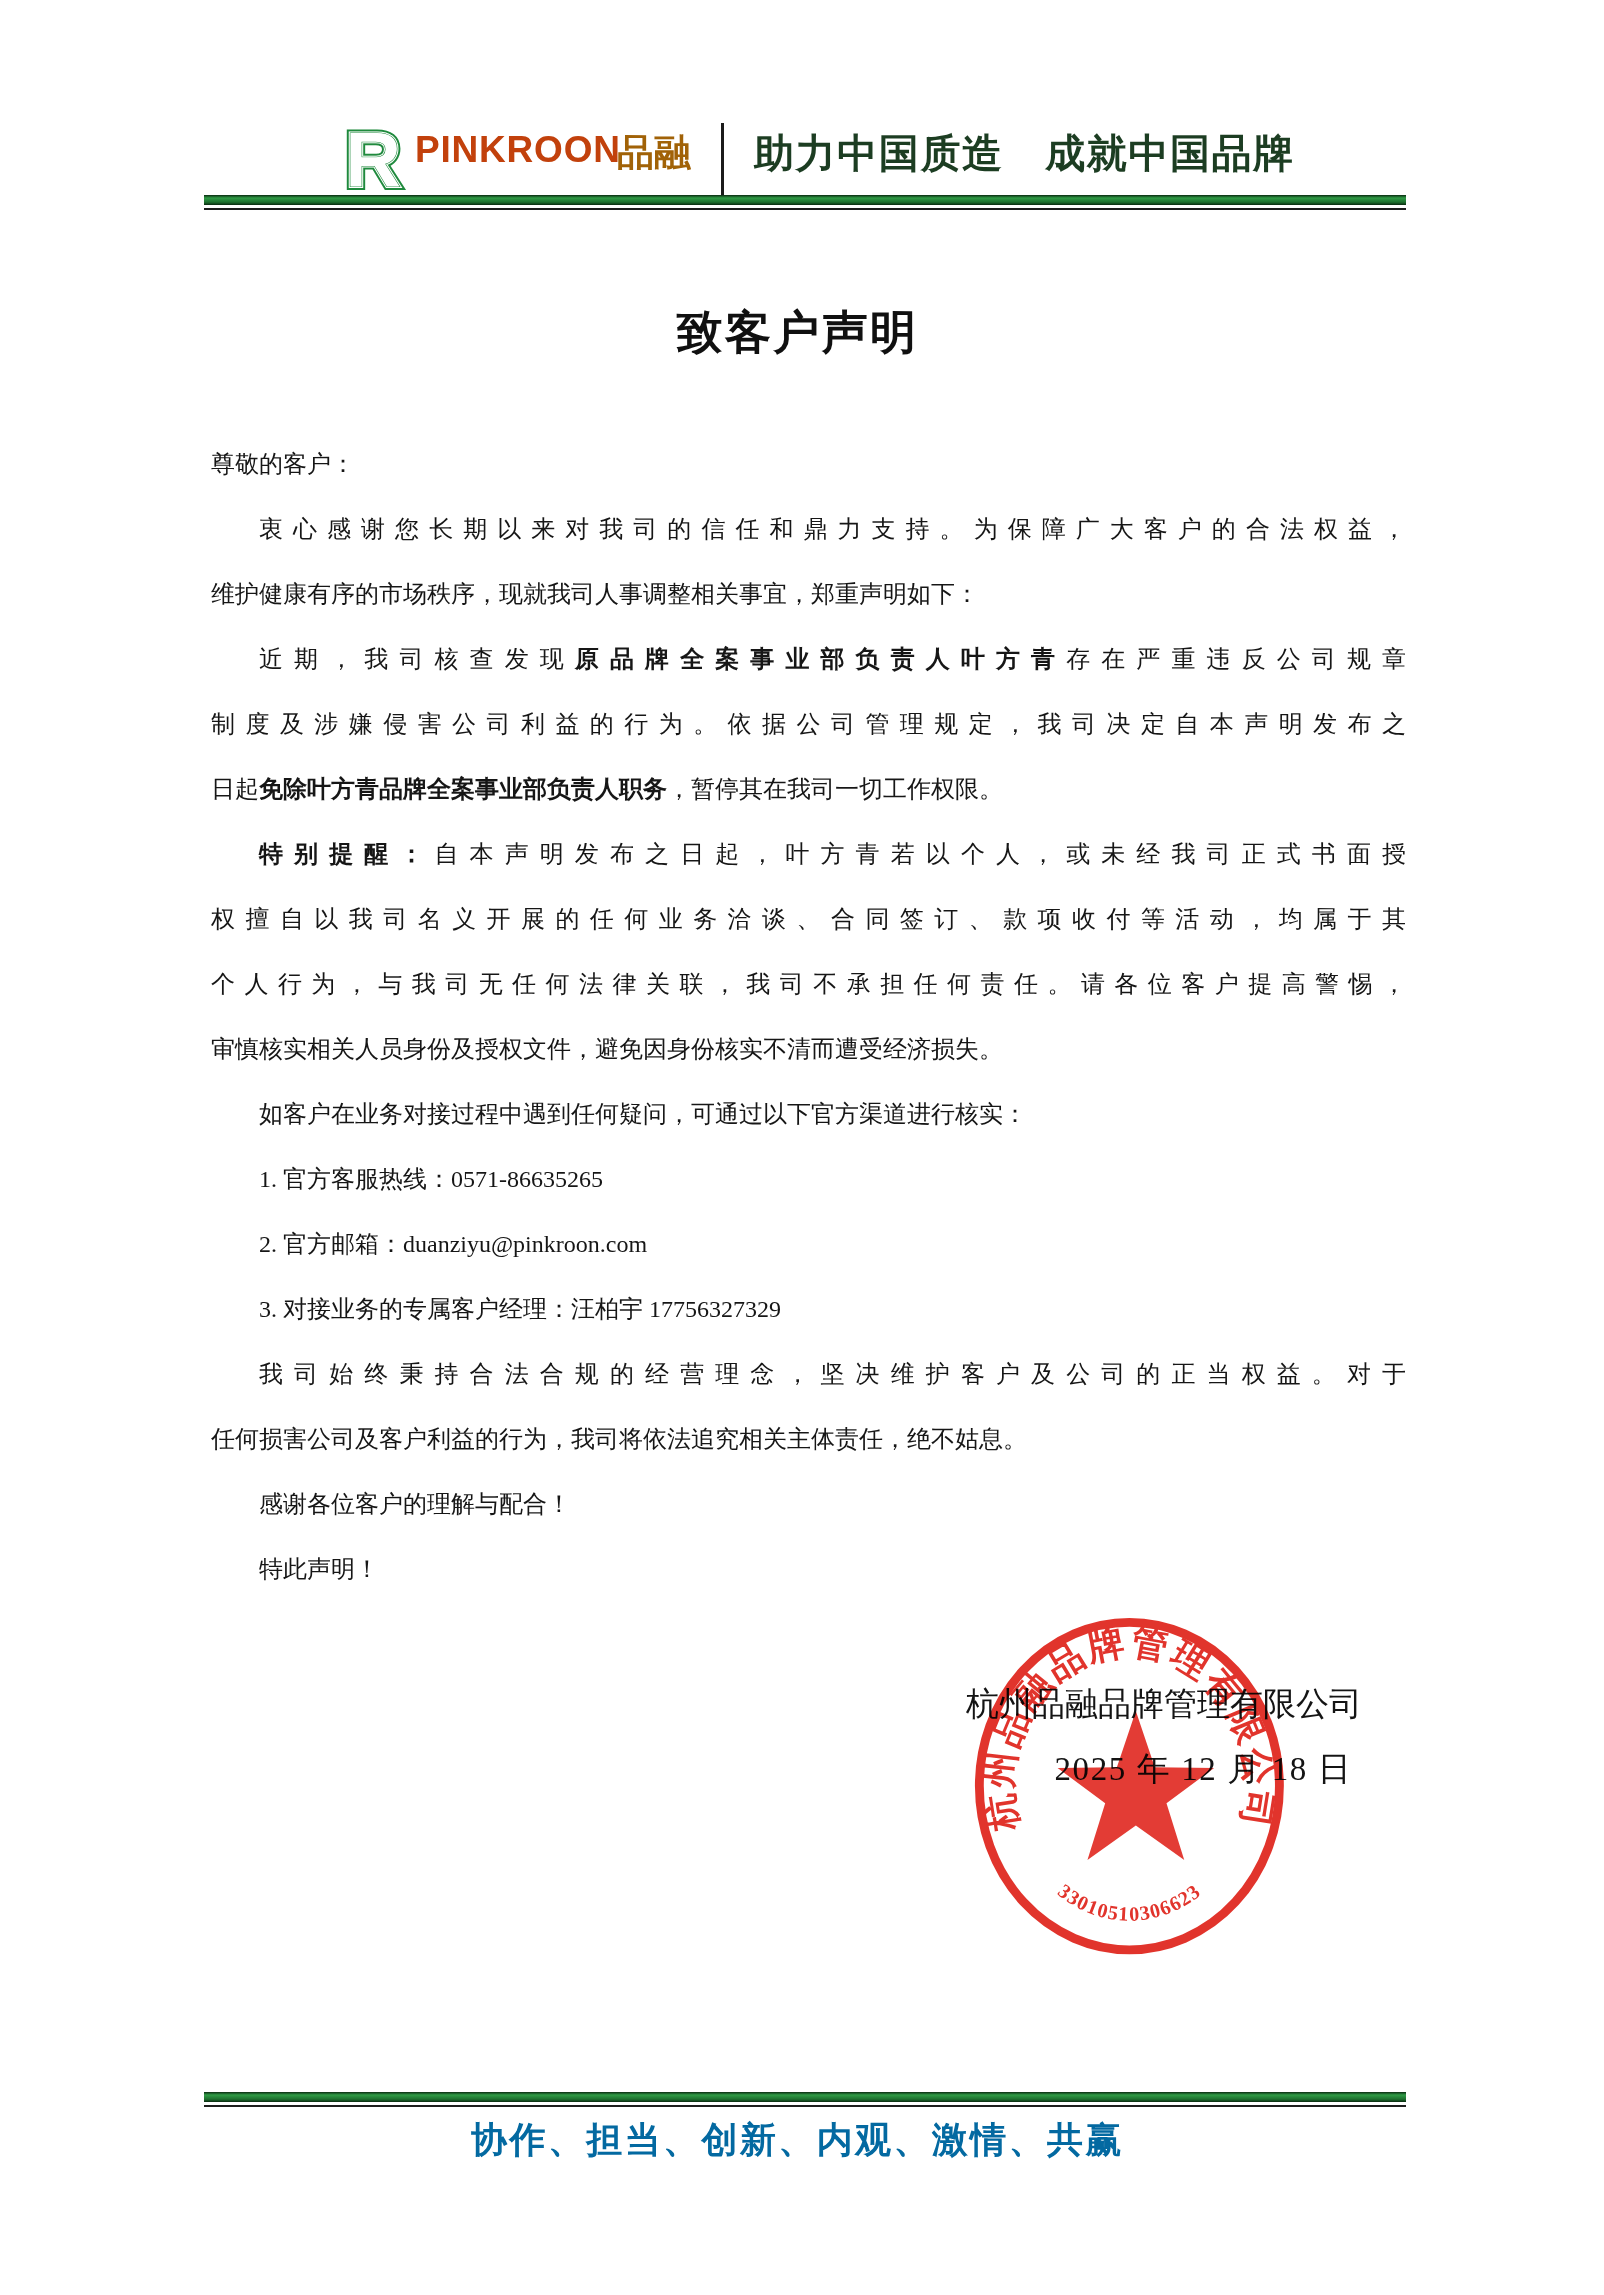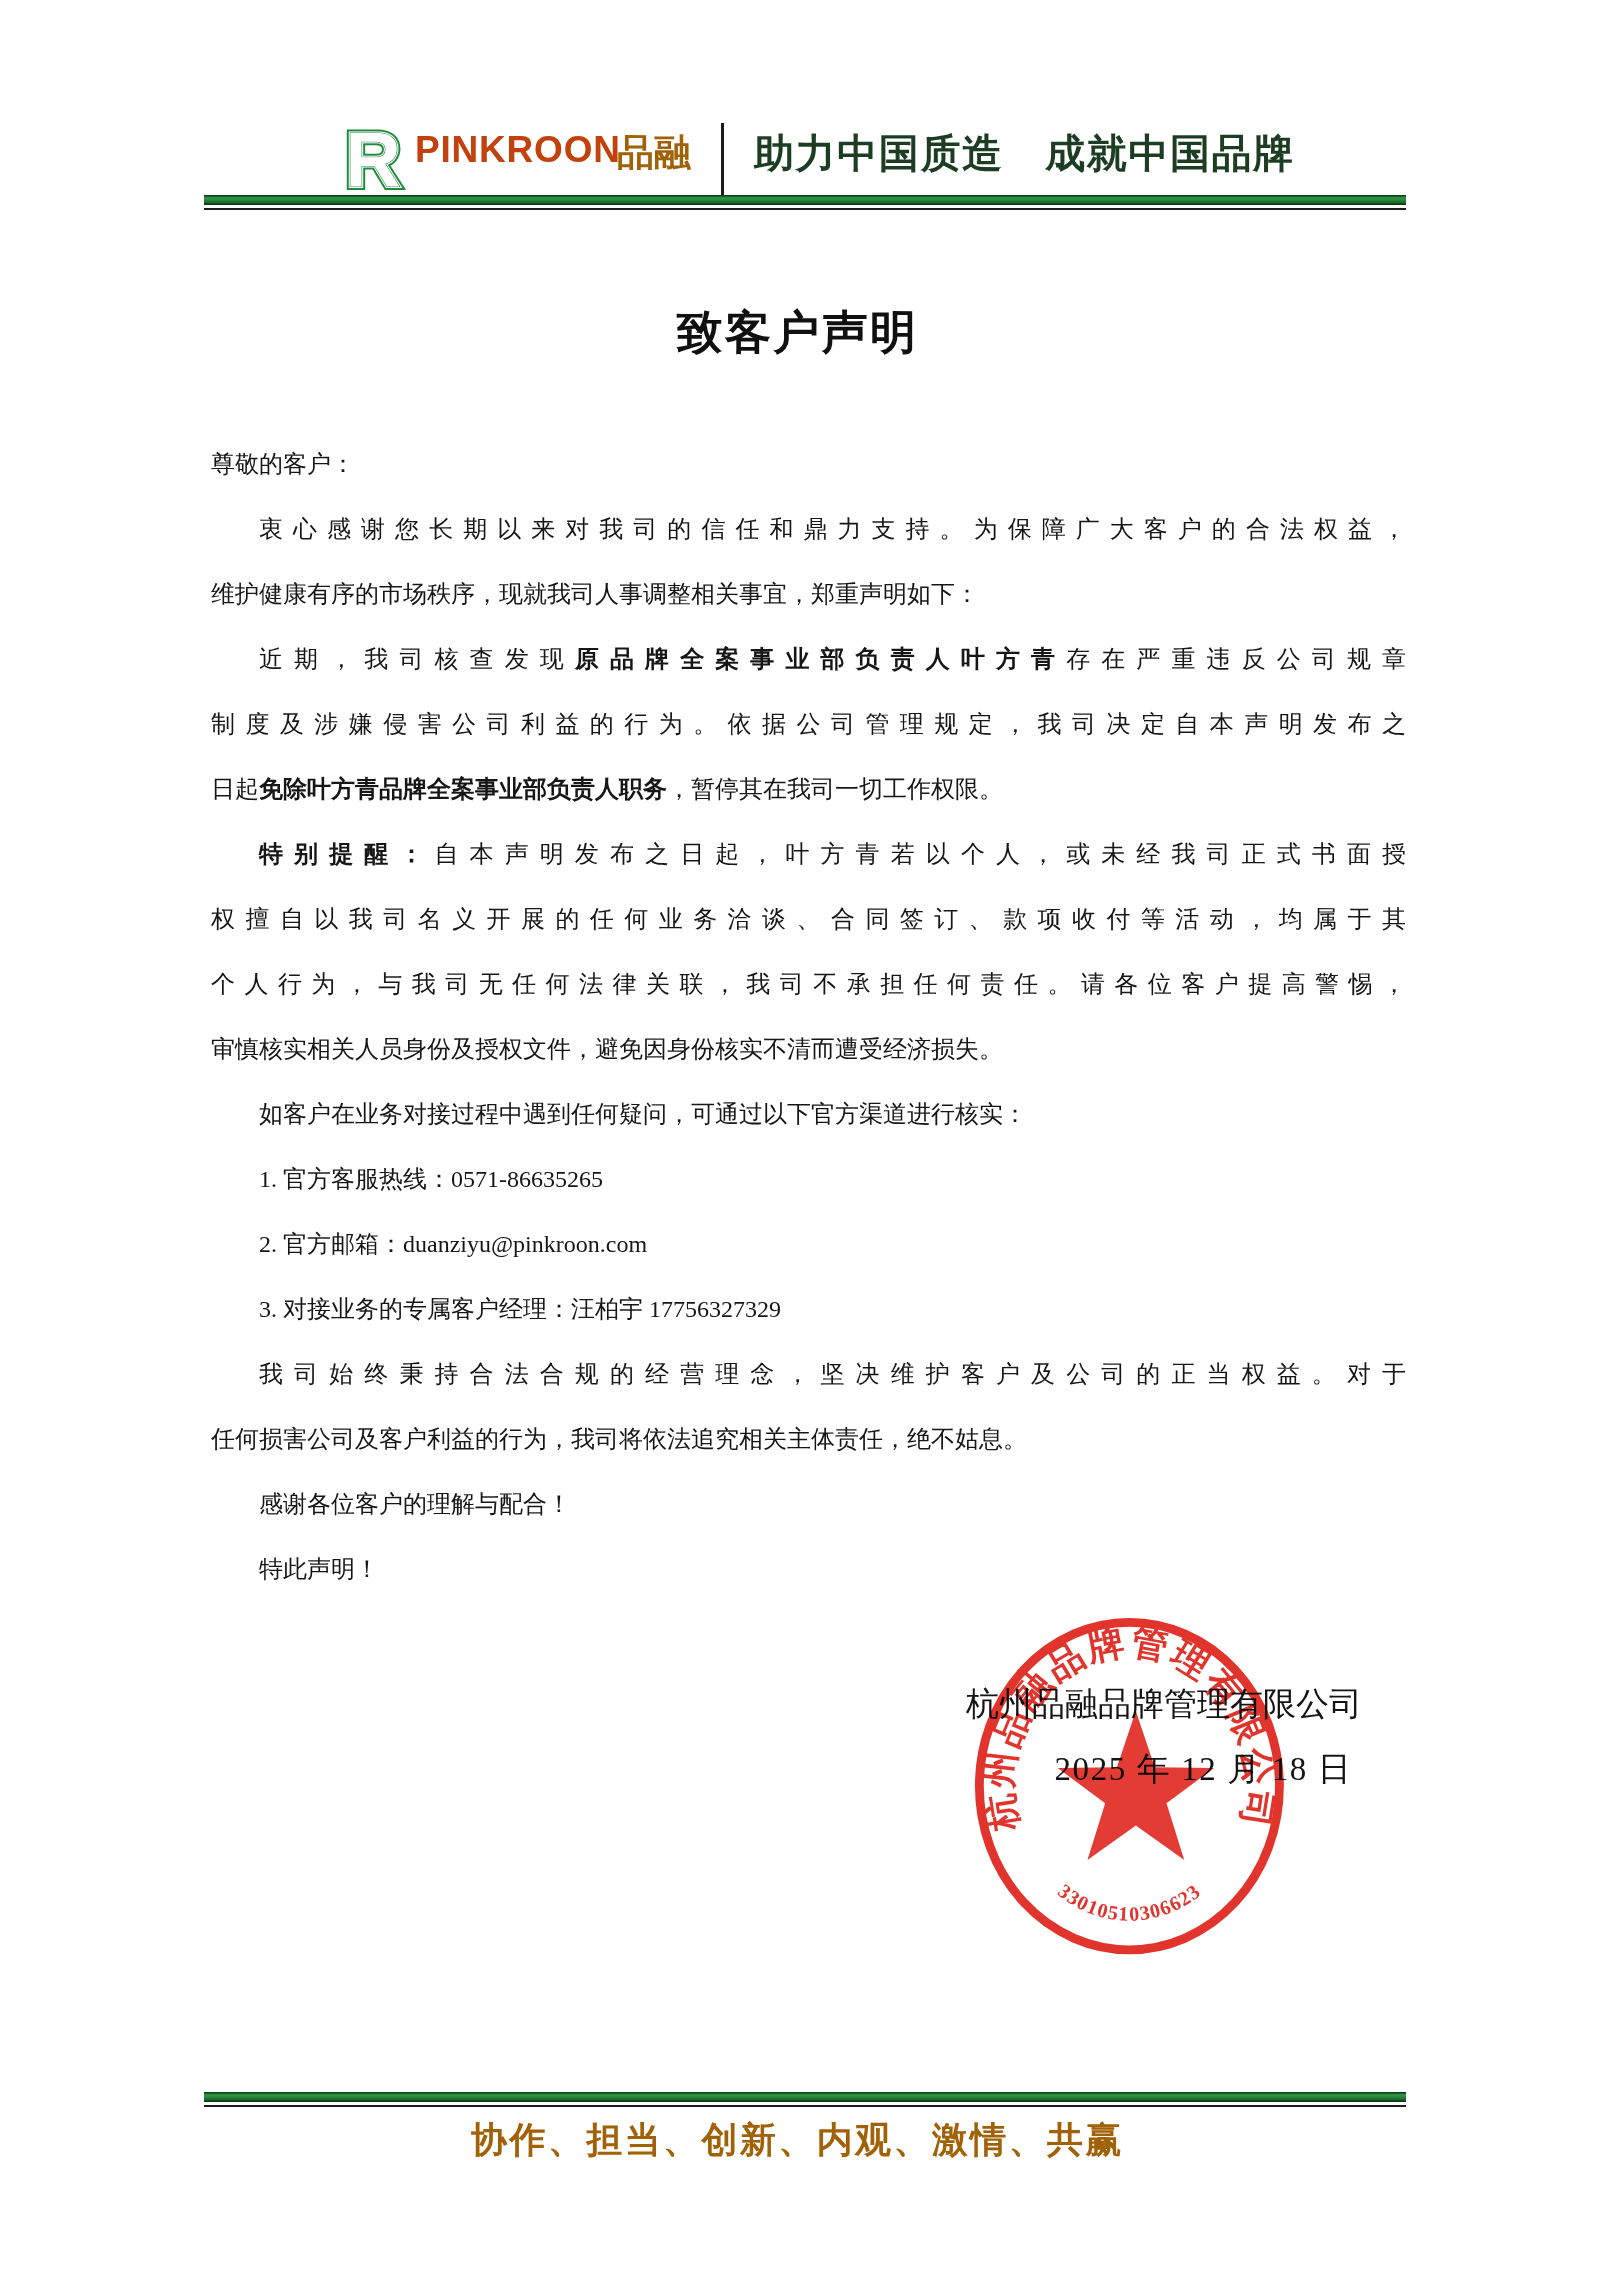--- a/index.html
+++ b/index.html
@@ -36,21 +36,21 @@
   .signature{position:absolute;left:726px;top:1672px;width:636px;text-align:right;
              font-size:33px;line-height:65px;color:#141414;}
   .sig-date{padding-right:9.7px;letter-spacing:1.6px;}
 
   
   .seal{position:absolute;left:960px;top:1602px;mix-blend-mode:multiply;opacity:0.95;}
   .seal text{font-family:"Liberation Serif","DejaVu Serif",serif;}
 
   
   .footer-slogan{position:absolute;left:0;top:2116px;width:1595px;text-align:center;
-                 font-size:36px;font-weight:800;letter-spacing:2.4px;color:#a16207;}
+                 font-size:36px;font-weight:800;letter-spacing:2.4px;color:#0369a1;}
 </style>
 </head>
 <body>
 
 <div class="page">
 
   <div>
     <svg class="logo-mark" width="66" height="81" viewBox="0 0 82 100">
       <text x="4" y="84" font-family="Liberation Sans, DejaVu Sans, sans-serif" font-size="96" font-weight="bold" fill="#ffffff" stroke="#1f8a3d" stroke-width="9" paint-order="stroke">R</text>
       <text x="4" y="84" font-family="Liberation Sans, DejaVu Sans, sans-serif" font-size="96" font-weight="bold" fill="#ffffff" stroke="#ffffff" stroke-width="4" paint-order="stroke">R</text>

